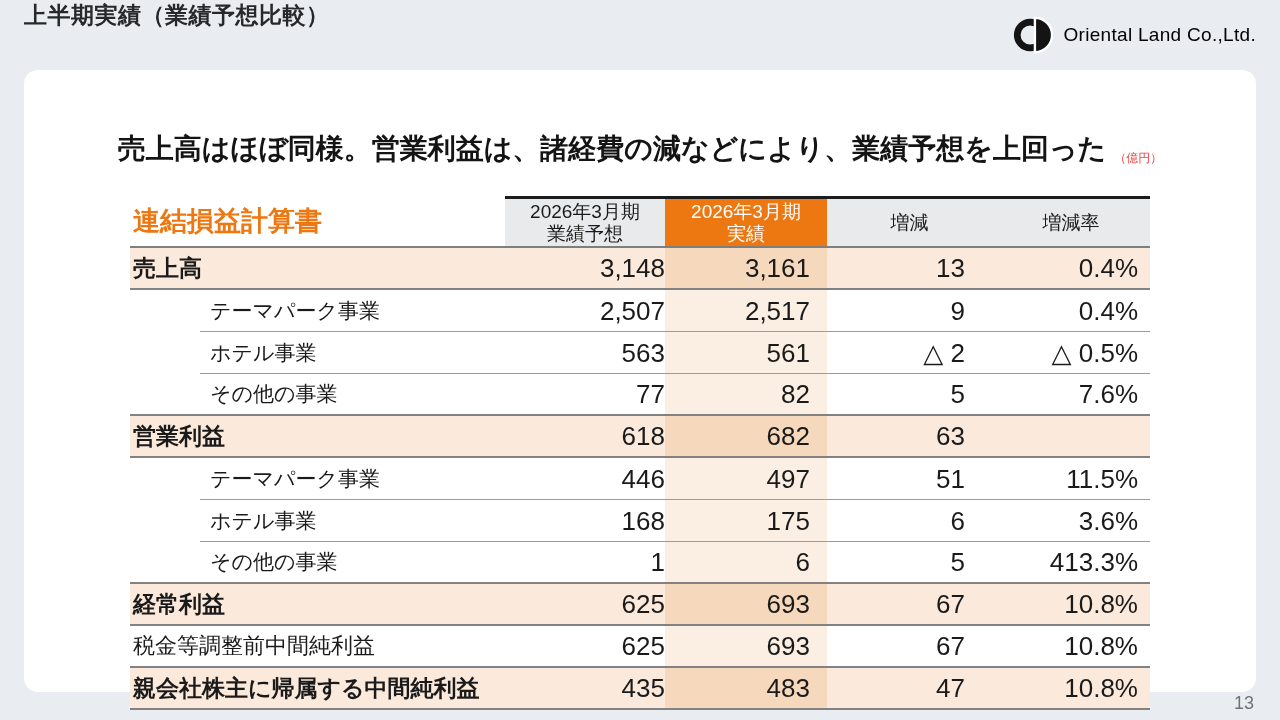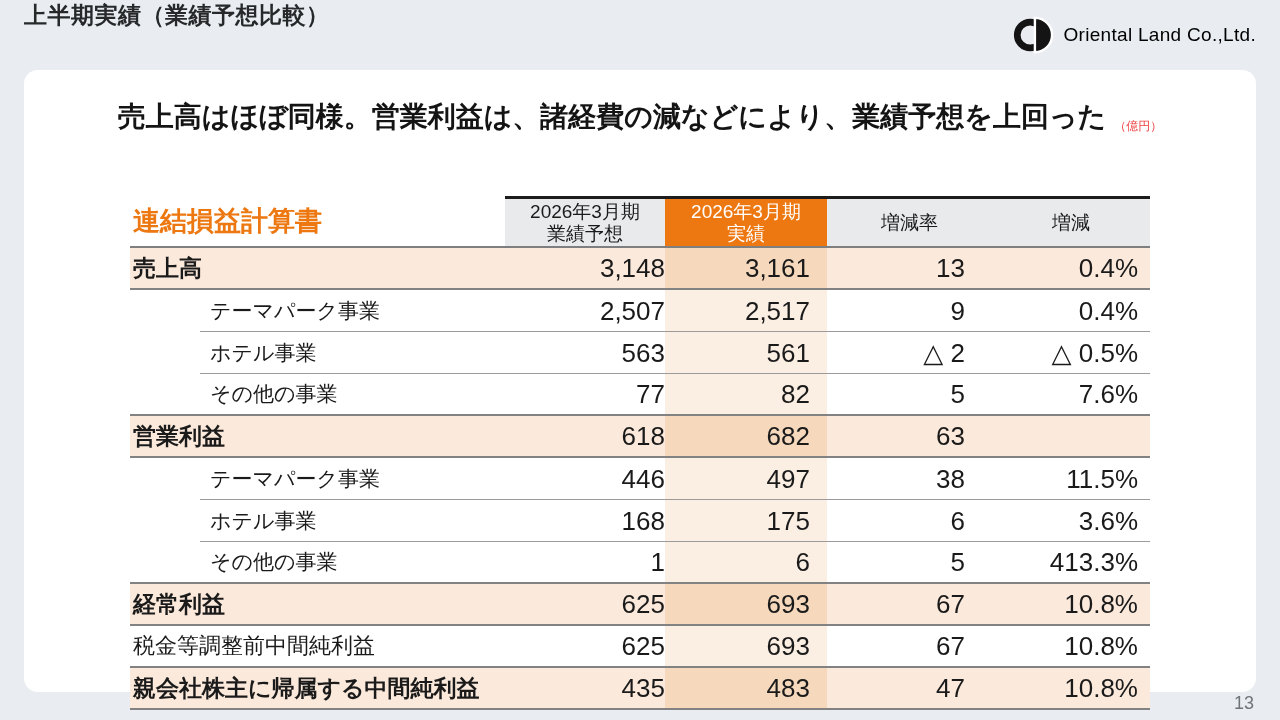--- a/index.html
+++ b/index.html
@@ -26,21 +26,21 @@
   .card {
     position: absolute; left: 24px; top: 70px; width: 1232px; height: 622px;
     background: #ffffff; border-radius: 14px;
   }
 
   
   .slide-title-row {
     position: absolute; top: 28px; left: 0; right: 0;
     display: flex; justify-content: center; align-items: flex-end; gap: 8px;
   }
-  .slide-title { font-size: 28px; font-weight: bold; color: #141414; letter-spacing: 0px; }
+  .slide-title { font-size: 28px; font-weight: bold; color: #141414; letter-spacing: 0px; margin-top: 32px; }
   .slide-unit { font-size: 12px; color: #ef4444; padding-bottom: 1px; font-family: Liberation Serif, serif; }
 
   
   .fin-table { position: absolute; left: 106px; top: 86px; width: 1020px; }
   .trow {
     display: grid;
     grid-template-columns: 375px 160px 162px 165px 158px;
     position: relative;
   }
   .thead { height: 52px; }
@@ -117,22 +117,22 @@
       <span class="slide-unit">（億円）</span>
     </div>
 
     <div class="fin-table">
       <div class="trow thead">
         <div class="hcell table-name">連結損益計算書</div>
         <div class="hcell">2026年3月期
 業績予想</div>
         <div class="hcell actual-head">2026年3月期
 実績</div>
+        <div class="hcell">増減</div>
         <div class="hcell">増減率</div>
-        <div class="hcell">増減</div>
       </div>
       <div id="table-body">
           <div class="trow tbody-row section div-full">
             <div class="cell label">売上高</div>
             <div class="cell c1">3,148</div>
             <div class="cell c2">3,161</div>
             <div class="cell c3">13</div>
             <div class="cell c4">0.4%</div>
           </div>
           <div class="trow tbody-row sub div-indent">
@@ -159,21 +159,21 @@
           <div class="trow tbody-row section div-full">
             <div class="cell label">営業利益</div>
             <div class="cell c1">618</div>
             <div class="cell c2">682</div>
             <div class="cell c3">63</div>
           </div>
           <div class="trow tbody-row sub div-indent">
             <div class="cell label">テーマパーク事業</div>
             <div class="cell c1">446</div>
             <div class="cell c2">497</div>
-            <div class="cell c3">38</div>
+            <div class="cell c3">51</div>
             <div class="cell c4">11.5%</div>
           </div>
           <div class="trow tbody-row sub div-indent">
             <div class="cell label">ホテル事業</div>
             <div class="cell c1">168</div>
             <div class="cell c2">175</div>
             <div class="cell c3">6</div>
             <div class="cell c4">3.6%</div>
           </div>
           <div class="trow tbody-row sub div-full">

